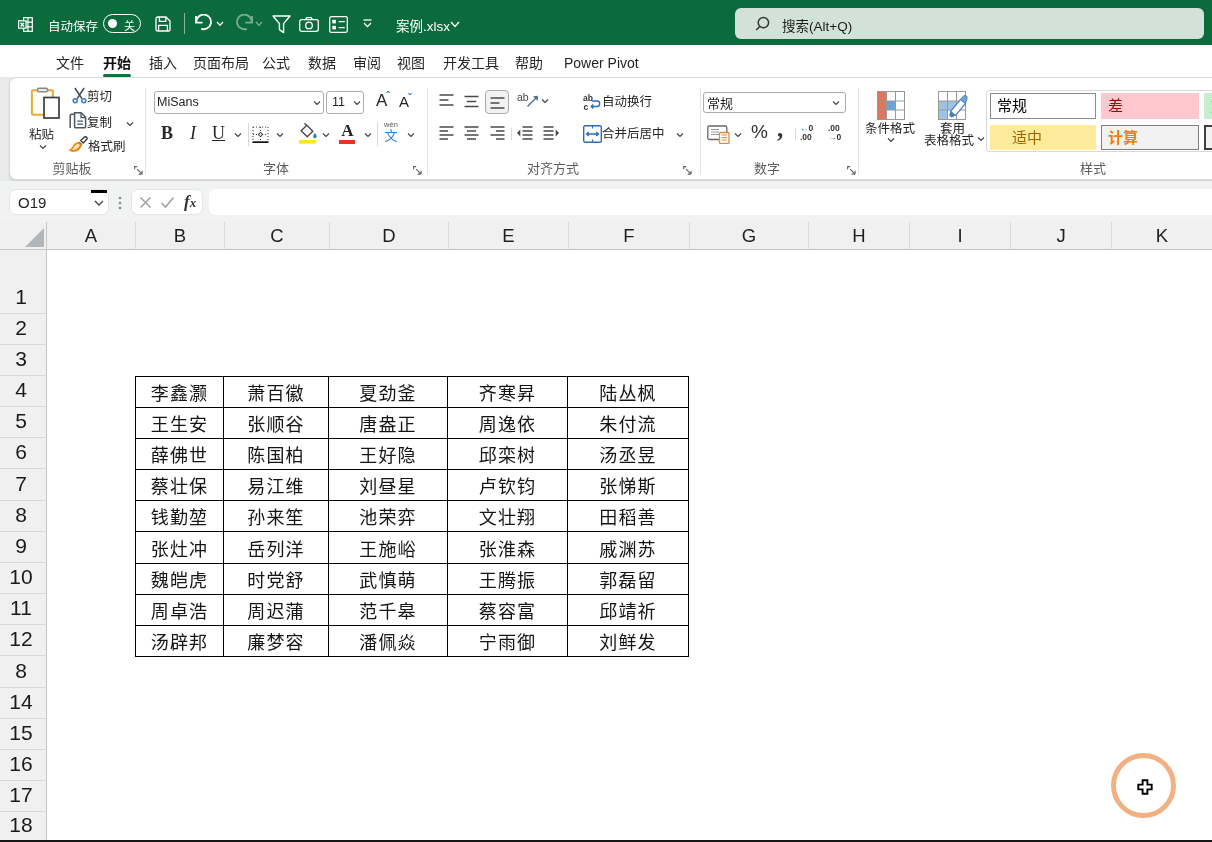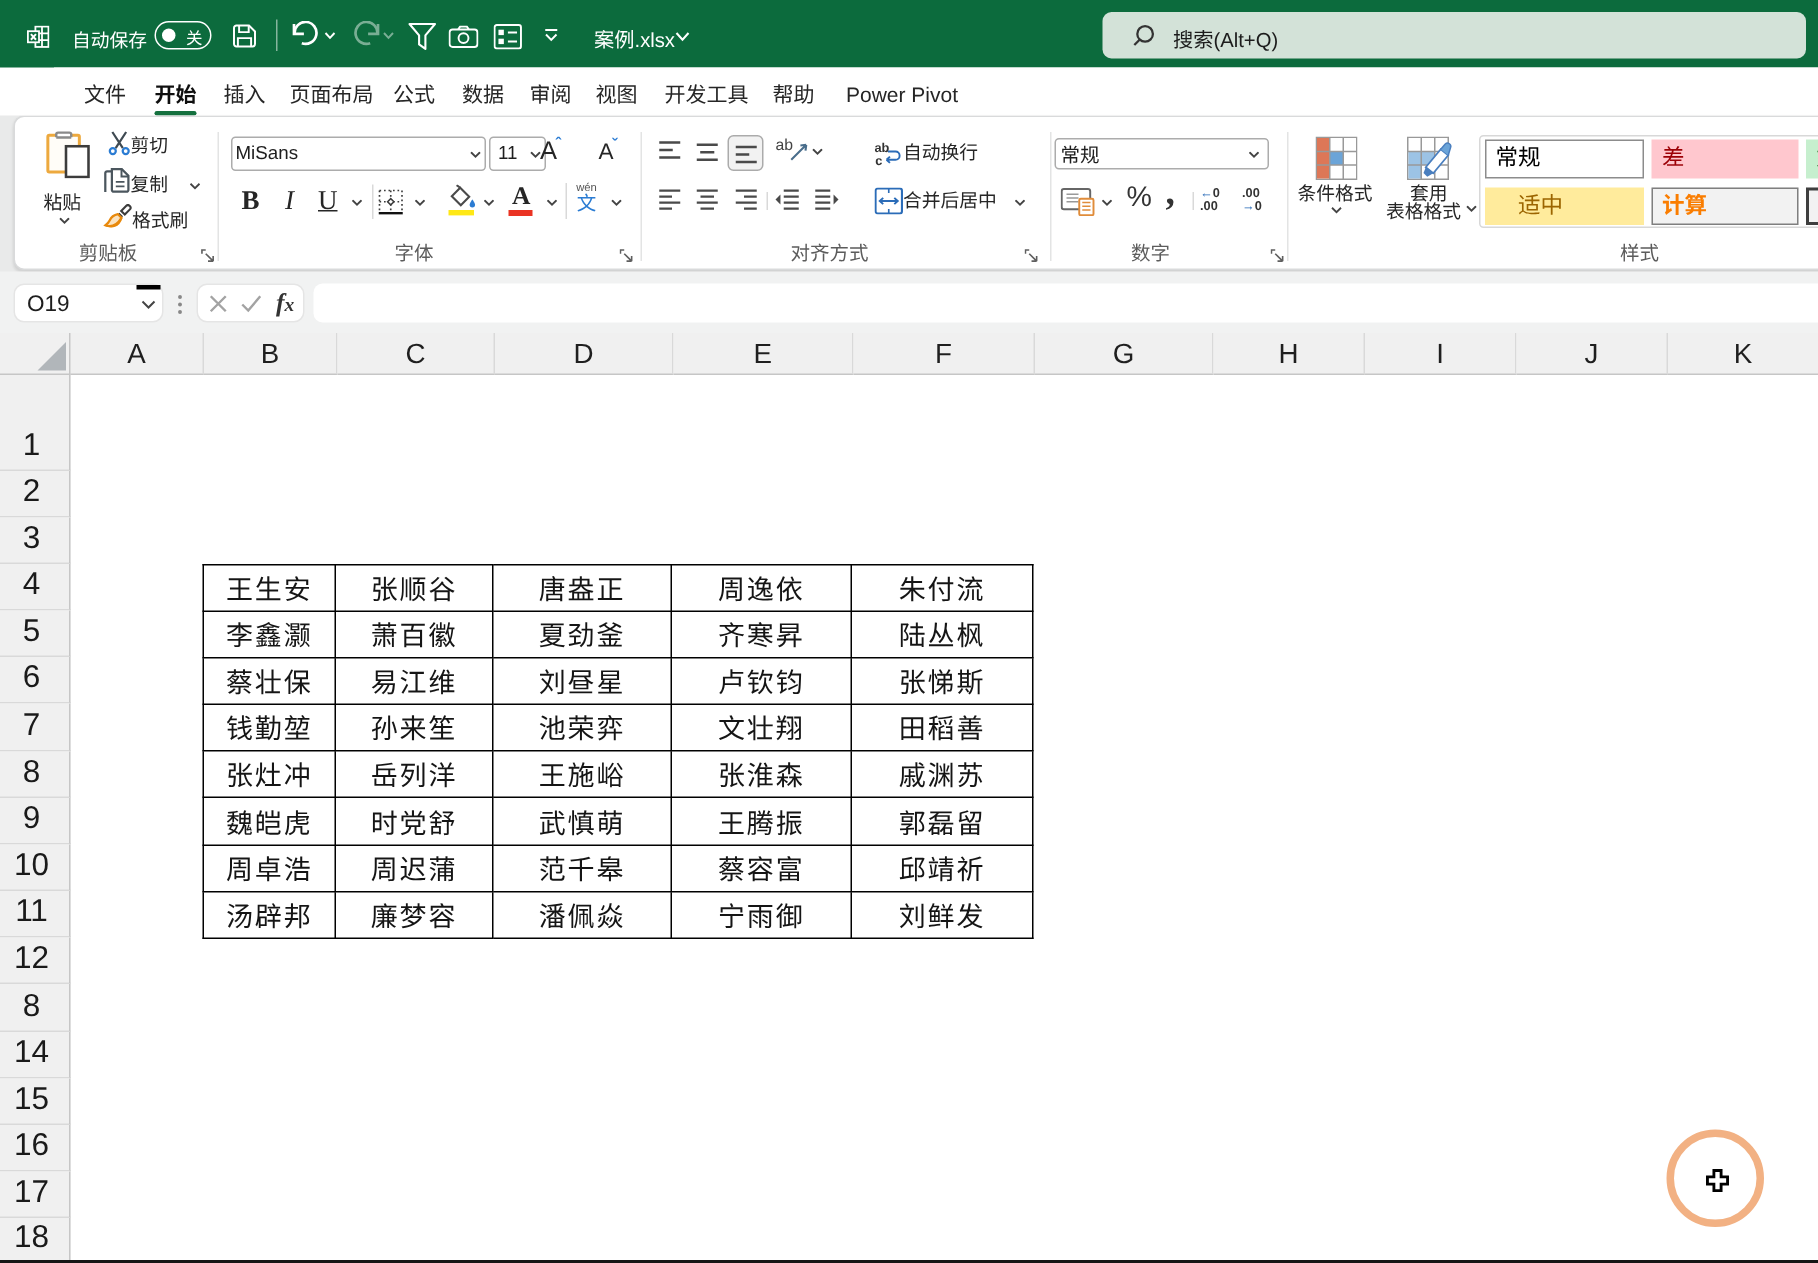--- a/index.html
+++ b/index.html
@@ -180,21 +180,21 @@
     <svg class="chev" style="left:158px;top:9px" viewBox="0 0 8 5">
         <path d="M1 0.5 L4 3.5 L7 0.5" stroke="#444" stroke-width="1.2" fill="none"></path>
       </svg>
   </div>
   <div class="combo" style="left:316px;top:12.5px;width:38px;height:23.5px;font-size:12.5px">
     <span class="abs" style="left:5px;top:3.5px">11</span>
     <svg class="chev" style="left:26px;top:9px" viewBox="0 0 8 5">
         <path d="M1 0.5 L4 3.5 L7 0.5" stroke="#444" stroke-width="1.2" fill="none"></path>
       </svg>
   </div>
-  <div class="abs" style="left:350px;top:13px;font-size:17px;color:#262626">A<span style="font-size:11px;color:#2b7cd3;position:relative;top:-7px;left:-1px;font-weight:bold">ˆ</span></div>
+  <div class="abs" style="left:366px;top:13px;font-size:17px;color:#262626">A<span style="font-size:11px;color:#2b7cd3;position:relative;top:-7px;left:-1px;font-weight:bold">ˆ</span></div>
   <div class="abs" style="left:389px;top:15px;font-size:15px;color:#262626">A<span style="font-size:11px;color:#2b7cd3;position:relative;top:-6px;left:-1px;font-weight:bold">ˇ</span></div>
   <div class="abs" style="left:151px;top:45px;font-size:18px;font-weight:bold;color:#262626;font-family:'Liberation Serif',serif">B</div>
   <div class="abs" style="left:180px;top:45px;font-size:18px;font-style:italic;color:#262626;font-family:'Liberation Serif',serif">I</div>
   <div class="abs" style="left:202px;top:45px;font-size:18px;color:#262626;text-decoration:underline;font-family:'Liberation Serif',serif">U</div>
   <svg class="chev" style="left:224px;top:55px" viewBox="0 0 8 5">
       <path d="M1 0.5 L4 3.5 L7 0.5" stroke="#444" stroke-width="1.2" fill="none"></path>
     </svg>
   <div class="abs" style="left:237.5px;top:45px;width:1px;height:23px;background:#d9d9d9"></div>
   <svg class="abs" style="left:242px;top:48px" width="17" height="17" viewBox="0 0 17 17">
     <path d="M1 1 H16 M1 1 V16 M16 1 V16 M8.5 1 V16 M1 8.5 H16" stroke="#3c3c3c" stroke-width="1.1" stroke-dasharray="1.1 1.9"></path>
@@ -444,32 +444,39 @@
       <div class="rowhead" style="top:590px;height:30px">
         <span>18</span>
       </div>
     </div>
   <div id="corner"><svg width="47" height="28" viewBox="0 0 47 28">
         <path d="M44 6 L44 25 L25 25 Z" fill="#b1b6ba"></path>
       </svg></div>
   <table id="names">
       <tbody>
         <tr style="height:31.1px">
+          <td style="width:88px">李鑫灏</td>
+          <td style="width:105px">萧百徽</td>
+          <td style="width:119px">夏劲釜</td>
+          <td style="width:120px">齐寒昇</td>
+          <td style="width:121px">陆丛枫</td>
+        </tr>
+        <tr style="height:31.1px">
           <td style="width:88px">王生安</td>
           <td style="width:105px">张顺谷</td>
           <td style="width:119px">唐盎正</td>
           <td style="width:120px">周逸依</td>
           <td style="width:121px">朱付流</td>
         </tr>
         <tr style="height:31.1px">
-          <td style="width:88px">李鑫灏</td>
-          <td style="width:105px">萧百徽</td>
-          <td style="width:119px">夏劲釜</td>
-          <td style="width:120px">齐寒昇</td>
-          <td style="width:121px">陆丛枫</td>
+          <td style="width:88px">薛佛世</td>
+          <td style="width:105px">陈国柏</td>
+          <td style="width:119px">王好隐</td>
+          <td style="width:120px">邱栾树</td>
+          <td style="width:121px">汤丞昱</td>
         </tr>
         <tr style="height:31.1px">
           <td style="width:88px">蔡壮保</td>
           <td style="width:105px">易江维</td>
           <td style="width:119px">刘昼星</td>
           <td style="width:120px">卢钦钧</td>
           <td style="width:121px">张悌斯</td>
         </tr>
         <tr style="height:31.1px">
           <td style="width:88px">钱勤堃</td>

